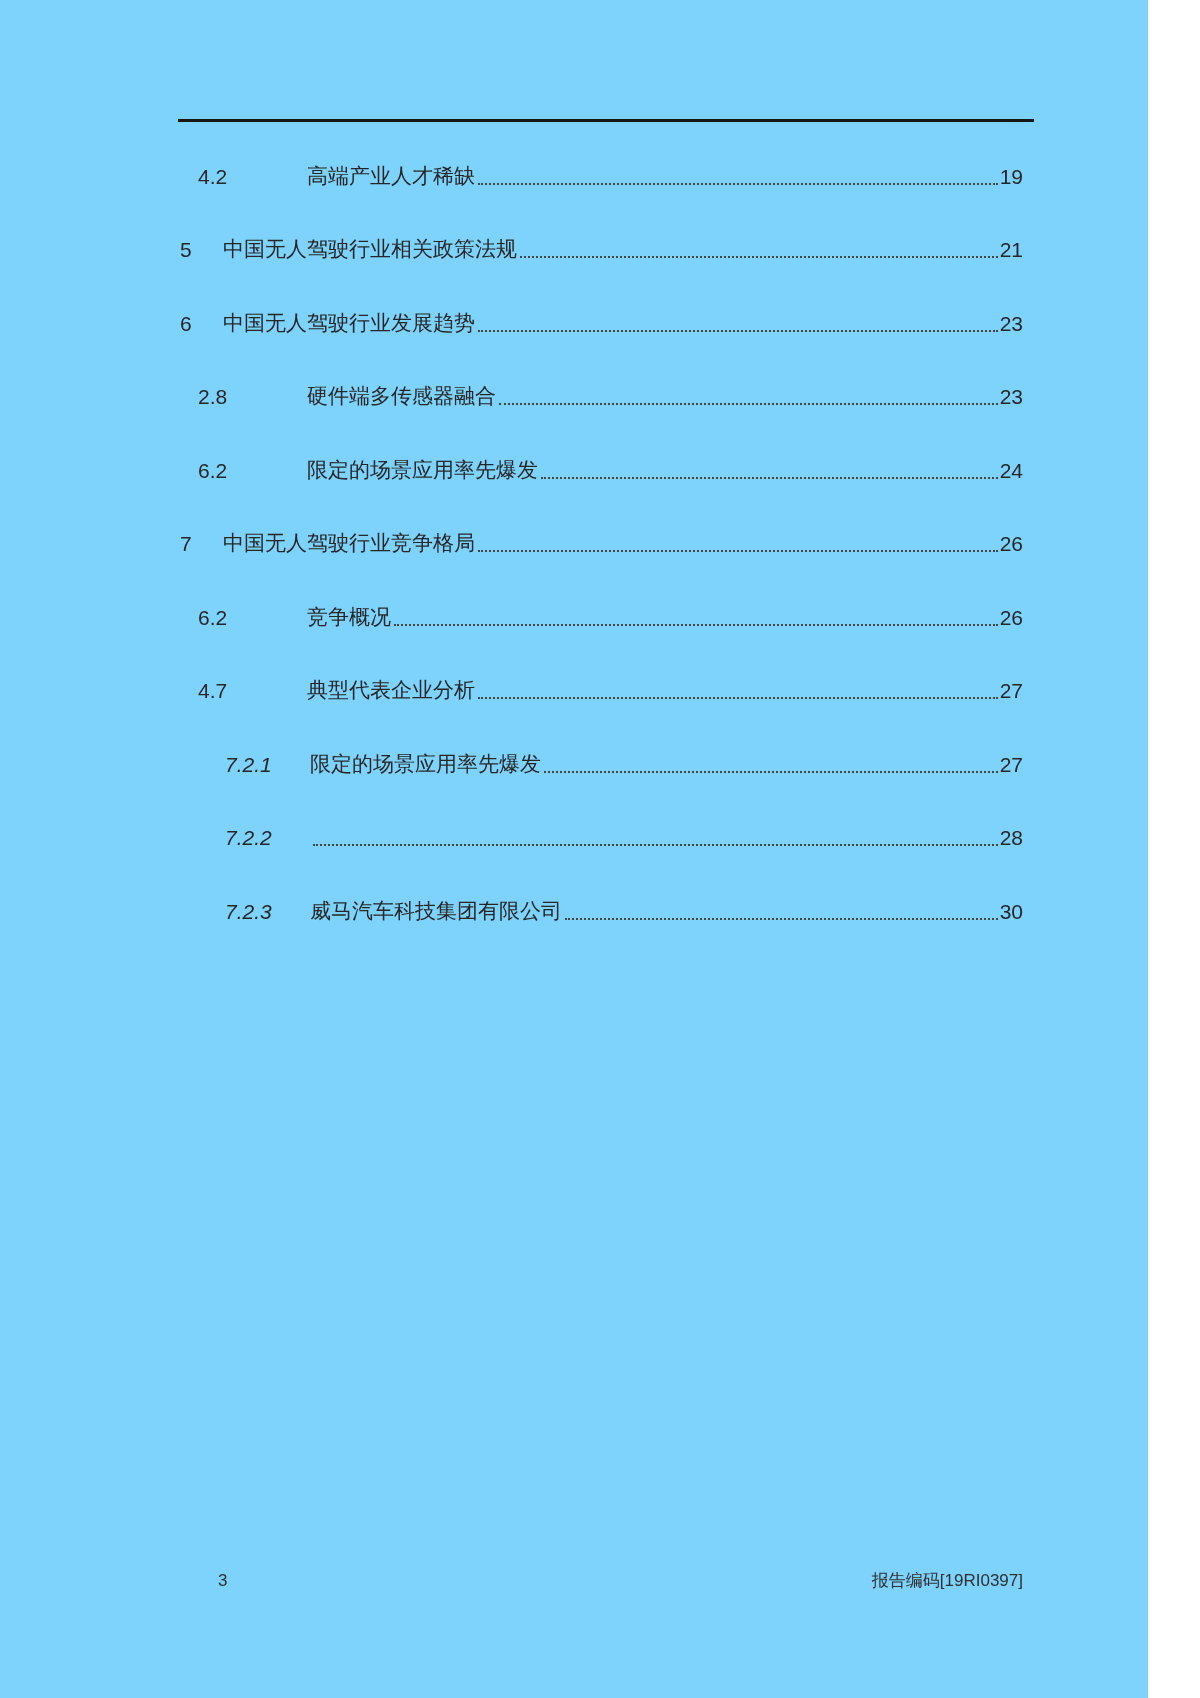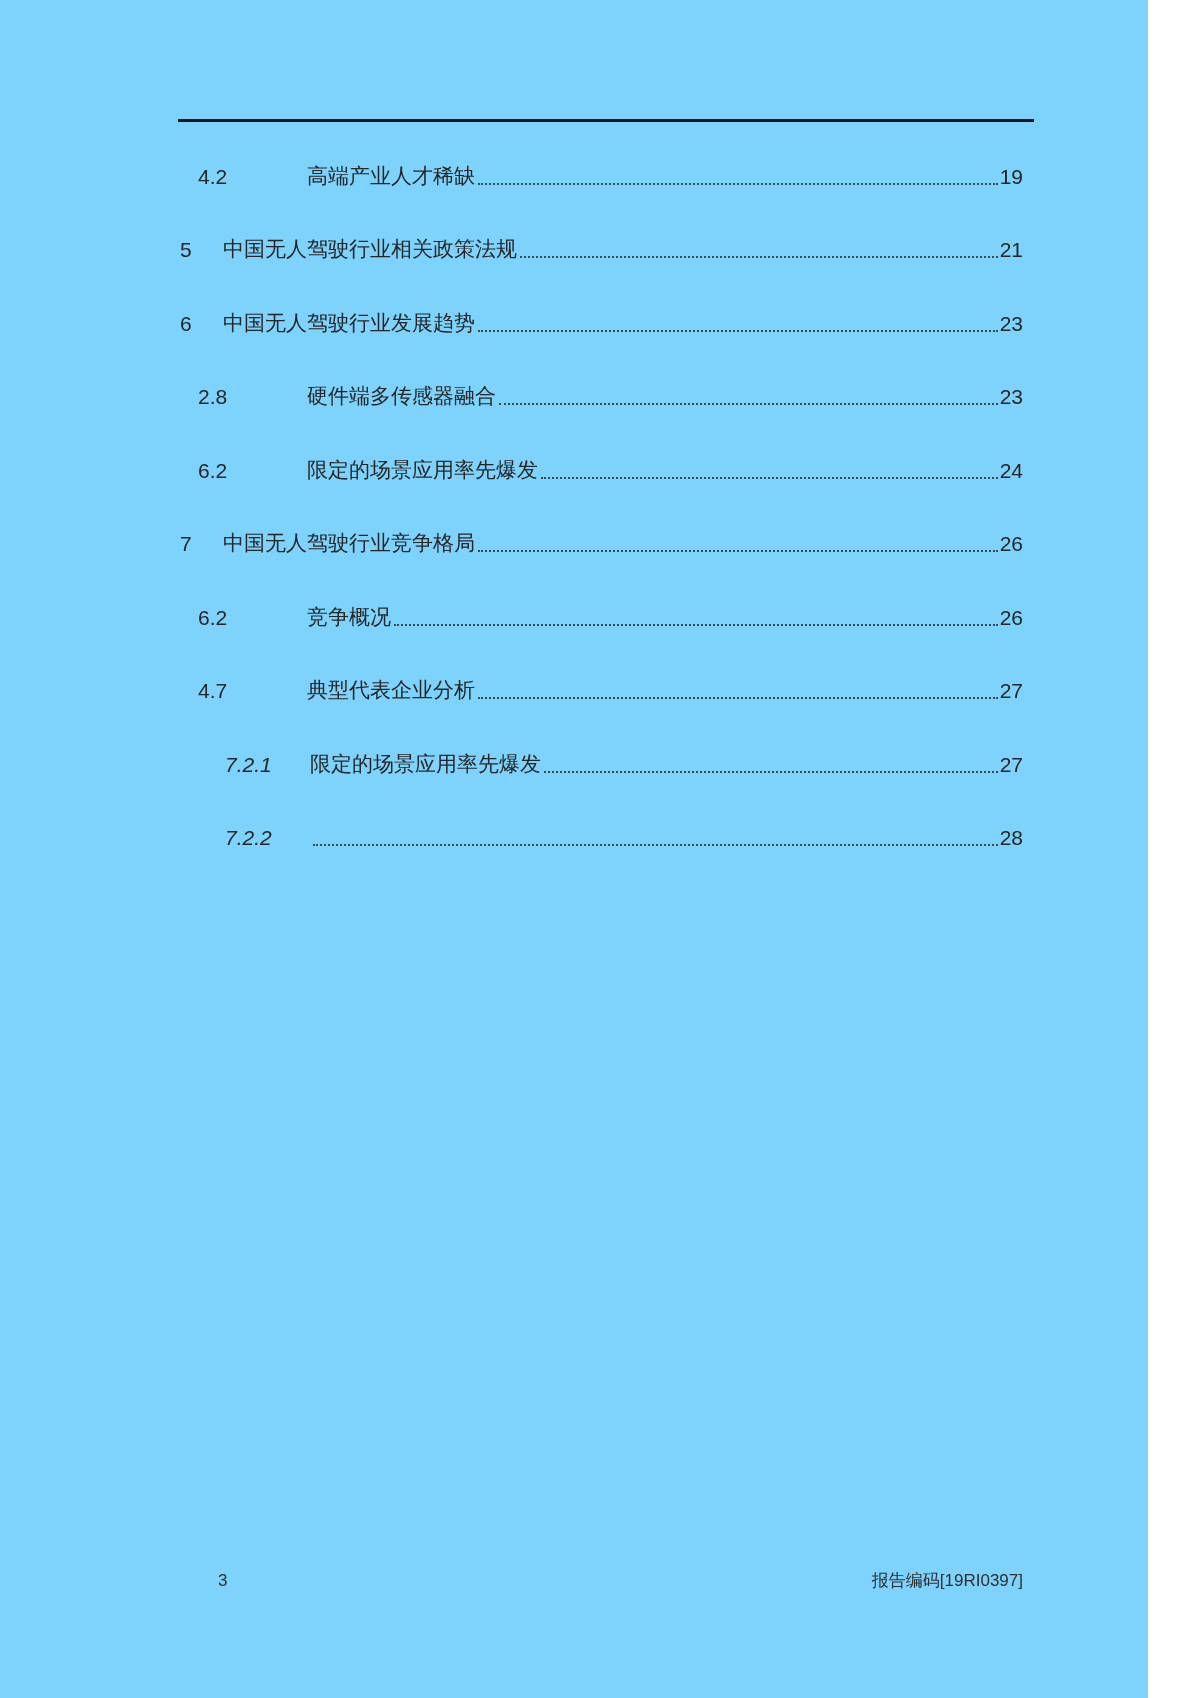--- a/index.html
+++ b/index.html
@@ -134,20 +134,26 @@
       <span class="leader"></span>
       <span class="pg">27</span>
     </div>
 
     <div class="toc-row lvl3">
       <span class="num">7.2.2</span>
       <span class="leader"></span>
       <span class="pg">28</span>
     </div>
 
+    <div class="toc-row lvl3">
+      <span class="num">7.2.3</span>
+      <span class="title">威马汽车科技集团有限公司</span>
+      <span class="leader"></span>
+      <span class="pg">30</span>
+    </div>
 
   </div>
 
   <div class="footer">
     <span class="page-no">3</span>
     <span class="report-code">报告编码[19RI0397]</span>
   </div>
 
 </div>
 

